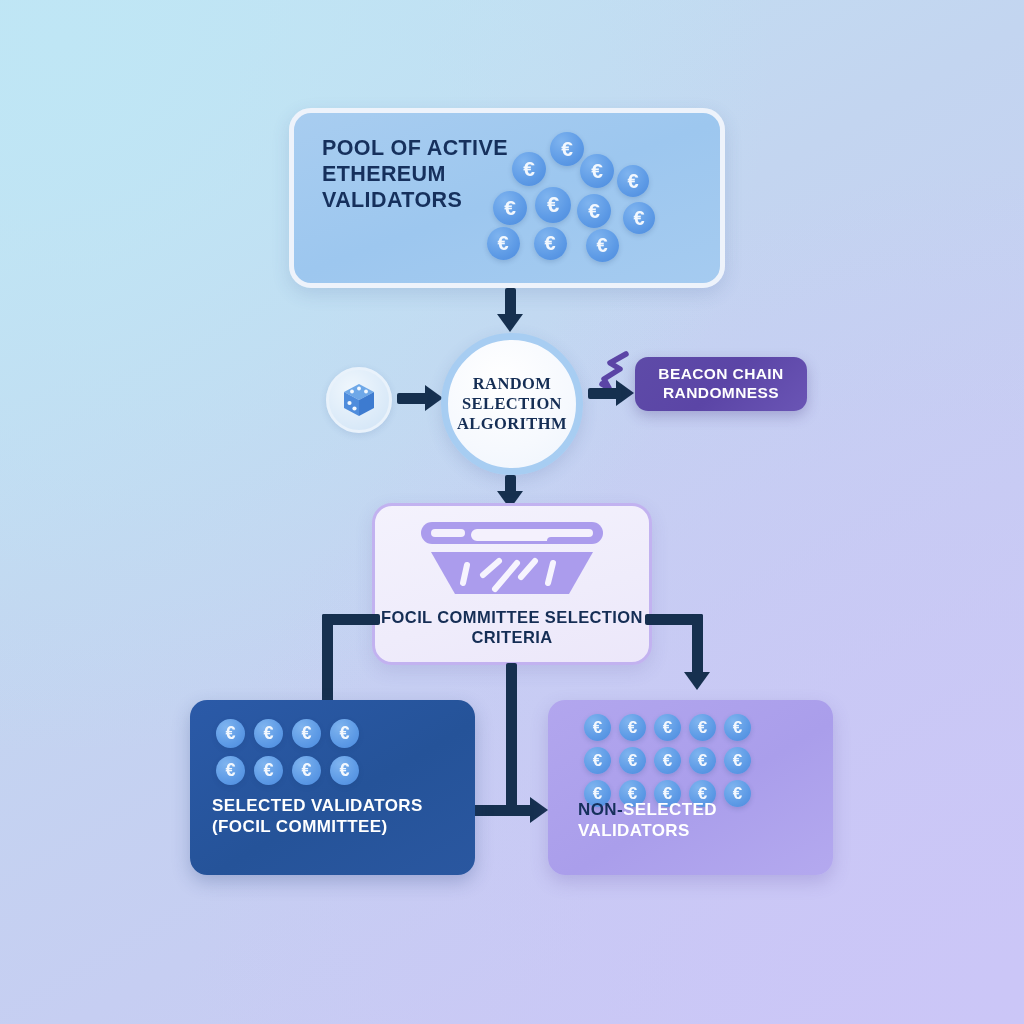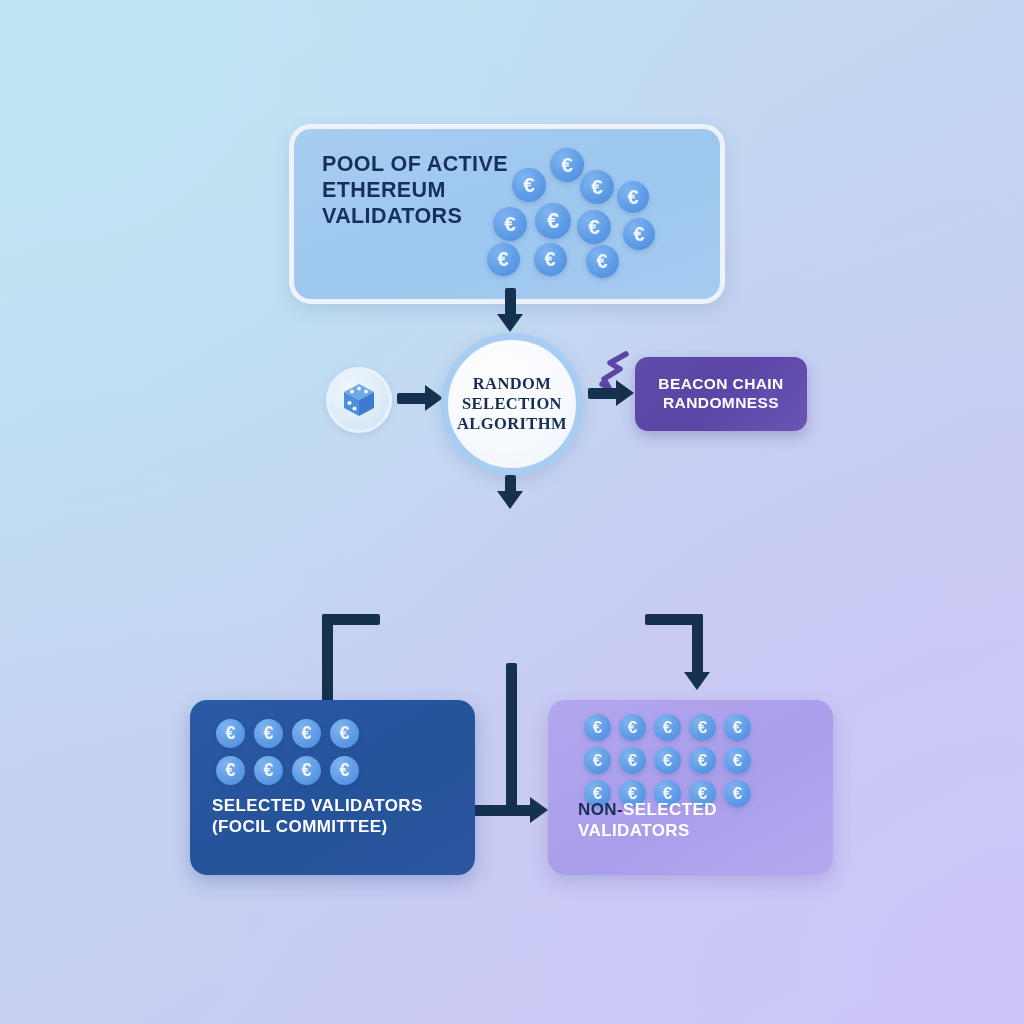--- a/index.html
+++ b/index.html
@@ -26,21 +26,20 @@
     text-transform: uppercase;
   }
 
   
   #pool {
     left: 289px; top: 108px; width: 436px; height: 180px;
     border-radius: 22px;
     background: linear-gradient(160deg, #a8cdf0 0%, #9dc7ef 50%, #a5cbf0 100%);
     border: 5px solid #eef3fb;
     box-shadow: 0 6px 18px rgba(60,90,150,.16);
-    margin-top: 16px;
   }
   #pool .label {
     position: absolute; left: 28px; top: 22px;
     font-size: 21.5px; color: #16305c; width: 210px;
   }
   .coin-field { position: absolute; inset: 0; }
   .coin {
     position: absolute;
     border-radius: 50%;
     background: radial-gradient(circle at 34% 28%, #7fb4ef 0%, #5e9be6 58%, #4b8add 100%);
@@ -72,21 +71,21 @@
     border-radius: 50%;
     background: radial-gradient(circle at 42% 32%, #ffffff 0%, #f6f9fe 60%, #eef4fc 100%);
     border: 7px solid #a7cdf2;
     display: flex; align-items: center; justify-content: center;
     box-shadow: 0 5px 16px rgba(60,90,150,.16);
   }
   #algo .label { font-size: 16.5px; color: #152e55; text-align: center; font-family: Liberation Serif, serif; }
 
   
   #beacon {
-    left: 635px; top: 357px; width: 172px; height: 74px;
+    left: 635px; top: 357px; width: 172px; height: 54px;
     border-radius: 13px;
     background: linear-gradient(135deg, #5e4ba8 0%, #5b45a6 50%, #6a55b5 100%);
     display: flex; align-items: center; justify-content: flex-end;
     box-shadow: 0 5px 14px rgba(60,45,120,.27);
   }
   #beacon .label { font-size: 15.5px; color: #fff; text-align: center; }
 
   
   #criteria {
     left: 372px; top: 503px; width: 280px; height: 162px;
@@ -169,20 +168,36 @@
   <div class="ink" style="left:588px; top:388px; width:30px; height:11px;"></div>
   <div class="arrowhead ah-right" style="left:616px; top:380px;"></div>
 
   <div class="node" id="beacon">
     <div class="label">BEACON CHAIN RANDOMNESS</div>
   </div>
 
   <div class="ink" style="left:505px; top:475px; width:11px; height:20px;"></div>
   <div class="arrowhead ah-down" style="left:497px; top:491px;"></div>
 
+  <div class="node" id="criteria">
+    <svg width="190" height="82" viewBox="0 0 190 82">
+      <rect x="4" y="3" width="182" height="22" rx="11" fill="#ab9ced"></rect>
+      <rect x="14" y="10" width="34" height="8" rx="4" fill="#f4f1fd"></rect>
+      <path d="M60 10 h112 a4 4 0 0 1 0 8 h-38 a4 4 0 0 0 -4 4 h-70 a4 4 0 0 1 0 -12 z" fill="#f4f1fd"></path>
+      <path d="M14 33 h162 l-24 42 h-114 z" fill="#ab9ced"></path>
+      <g stroke="#f6f4fe" stroke-width="6" stroke-linecap="round">
+        <line x1="50" y1="46" x2="46" y2="64"></line>
+        <line x1="82" y1="42" x2="66" y2="56"></line>
+        <line x1="100" y1="44" x2="78" y2="70"></line>
+        <line x1="118" y1="42" x2="104" y2="58"></line>
+        <line x1="136" y1="44" x2="131" y2="64"></line>
+      </g>
+    </svg>
+    <div class="label">FOCIL COMMITTEE SELECTION CRITERIA</div>
+  </div>
 
   <div class="ink" style="left:322px; top:614px; width:58px; height:11px;"></div>
   <div class="ink" style="left:322px; top:614px; width:11px; height:88px;"></div>
 
   <div class="ink" style="left:645px; top:614px; width:58px; height:11px;"></div>
   <div class="ink" style="left:692px; top:614px; width:11px; height:62px;"></div>
   <div class="arrowhead ah-down" style="left:684px; top:672px;"></div>
 
   <div class="ink" style="left:506px; top:663px; width:11px; height:148px;"></div>
   <div class="ink" style="left:463px; top:805px; width:70px; height:11px;"></div>

